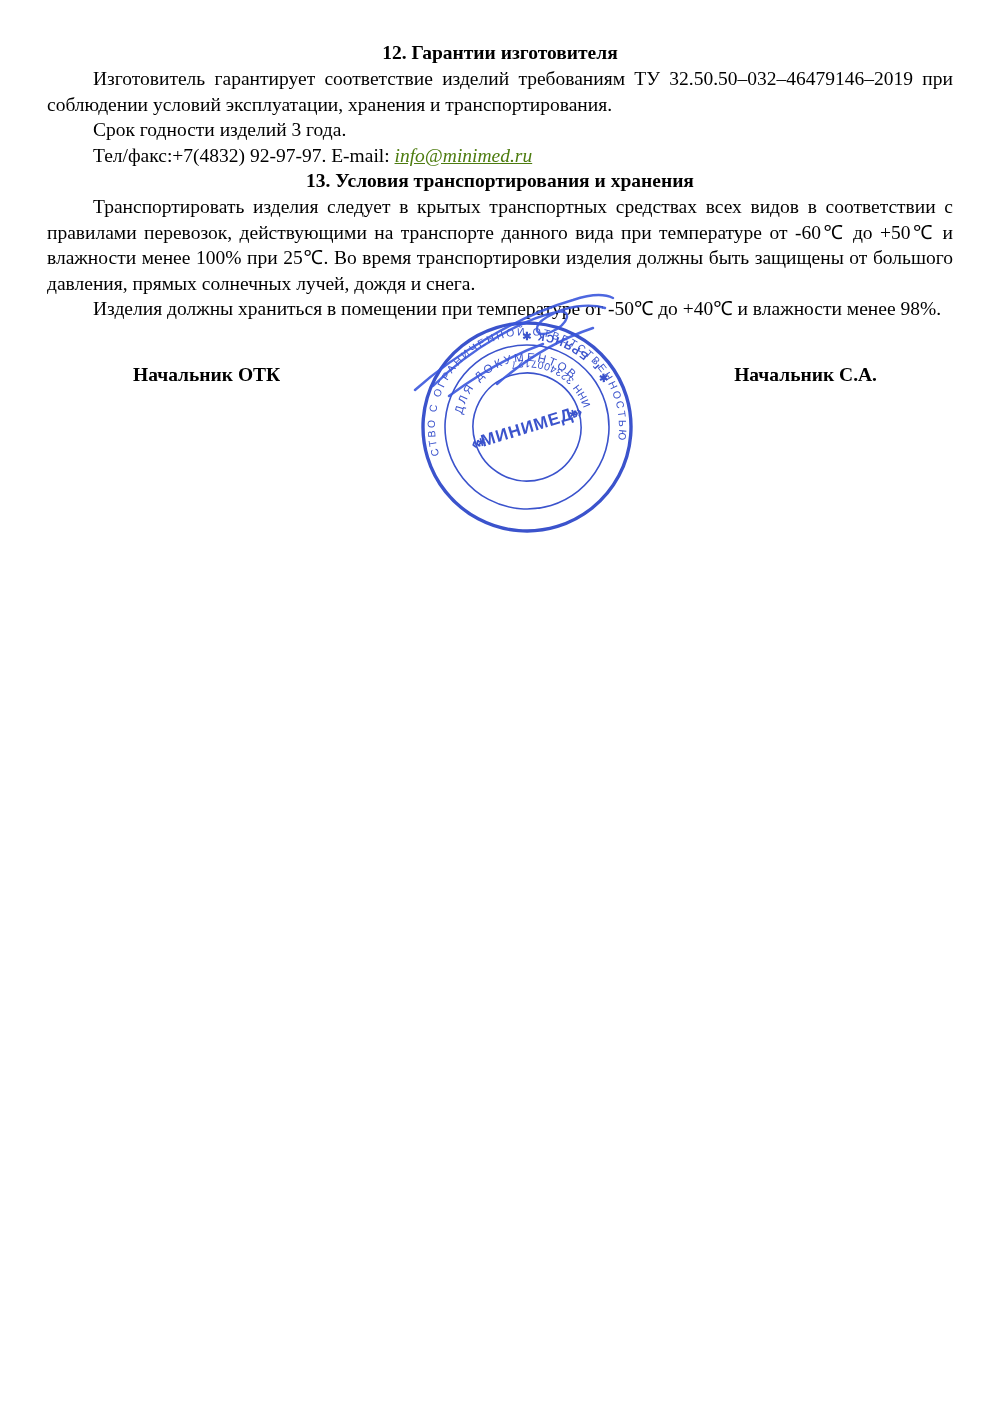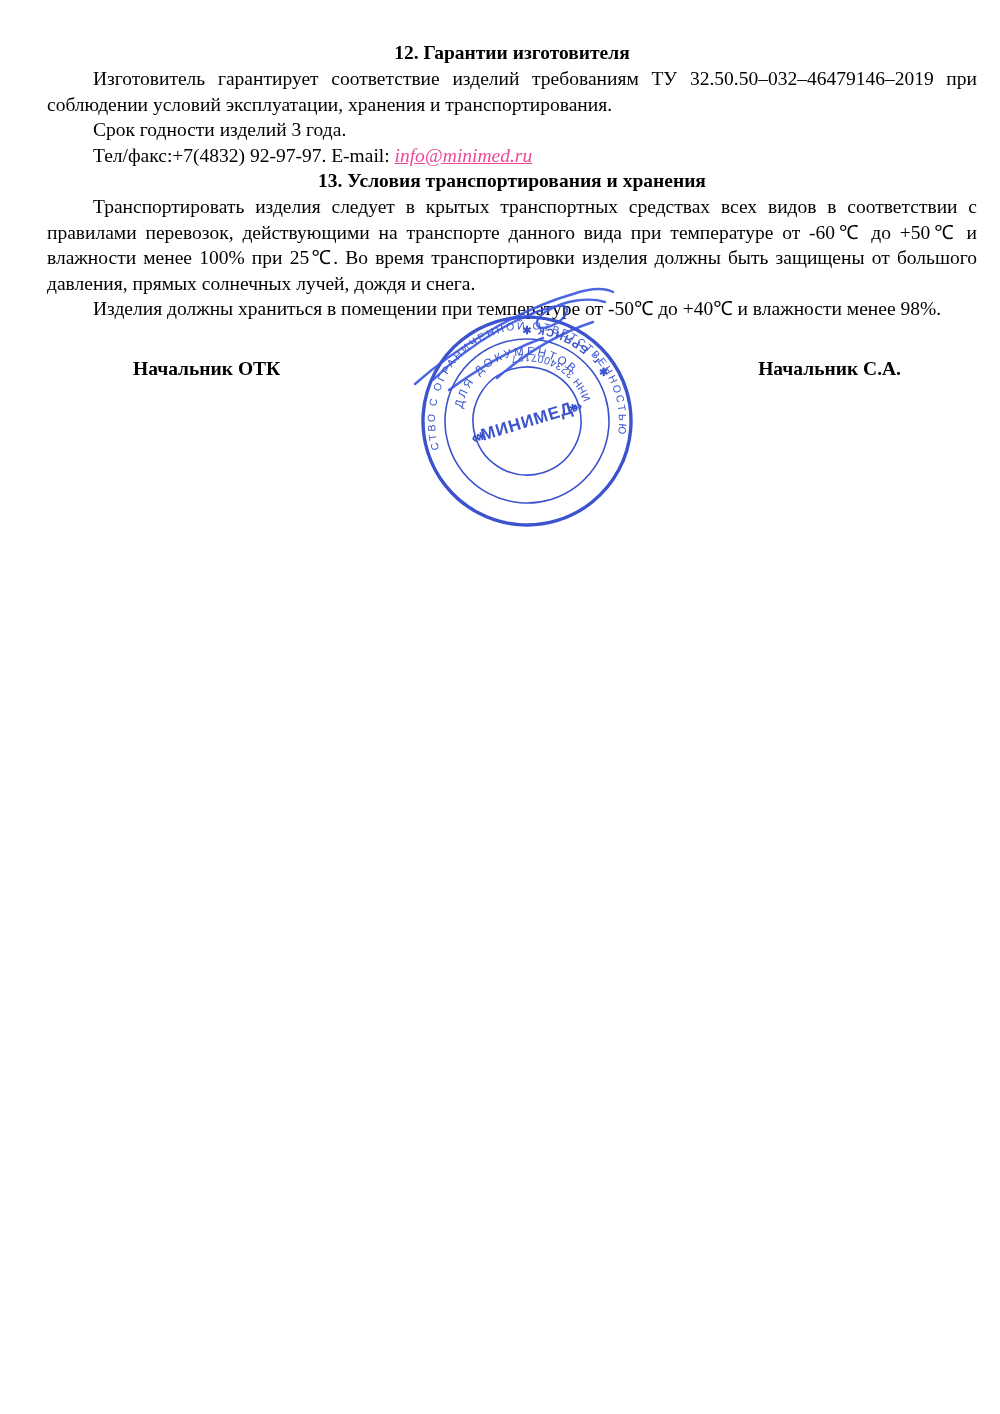--- a/index.html
+++ b/index.html
@@ -5,48 +5,49 @@
   * { margin: 0; padding: 0; box-sizing: border-box; }
   html, body { background: #ffffff; }
   body {
     width: 1000px; height: 1414px;
     font-family: "Liberation Serif", serif;
     color: #000000;
     position: relative;
   }
   .page {
     width: 1000px; height: 1414px;
-    padding: 40px 23px 0 47px;
+    padding: 40px 47px 0 47px;
     position: relative;
     background: #ffffff;
     overflow: hidden;
   }
   .sec-title {
     text-align: center;
     font-weight: bold;
     font-size: 19.5px;
     line-height: 25px;
     margin-bottom: 1px;
   }
   .sec-title.mt { }
   .para {
     font-size: 19.5px;
     line-height: 25.5px;
     text-align: justify;
     text-indent: 46px;
   }
   .para.no-justify { text-align: left; }
   .email-link {
-    color: #ec4899;
+    color: #4d7c0f;
     font-style: italic;
     text-decoration: underline;
   }
   
   .sign-area {
     position: relative;
+    margin-top: 6px;
     height: 300px;
   }
   .sign-row {
     display: flex;
     justify-content: space-between;
     padding: 36px 76px 0 86px;
     font-weight: bold;
     font-size: 19.5px;
   }
   .stamp-wrap {

